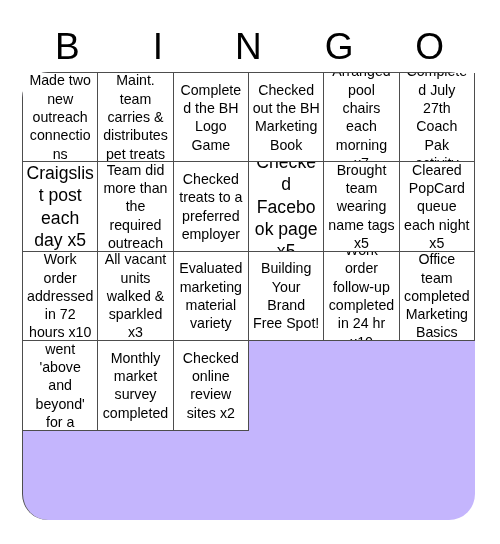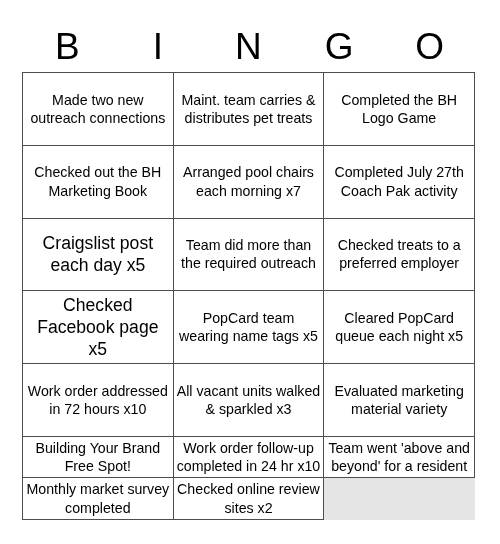--- a/index.html
+++ b/index.html
@@ -46,26 +46,27 @@
   }
 
   
   #bingo-grid {
     position: absolute;
     left: 22px;
     top: 72px;
     width: 453px;
     height: 448px;
     display: grid;
-    grid-template-columns: repeat(3, 1fr);
+    grid-template-columns: repeat(6, 1fr);
     grid-template-rows: repeat(5, 1fr);
     border-top: 1px solid #4d4d4d;
     border-left: 1px solid #4d4d4d;
     box-sizing: border-box;
-    background: #e5e5e5;
+    background: #c4b5fd;
+    border-radius: 26px;
   }
 
   .bingo-cell {
     border-right: 1px solid #4d4d4d;
     border-bottom: 1px solid #4d4d4d;
     box-sizing: border-box;
     display: flex;
     align-items: center;
     justify-content: center;
     padding: 2px 3px;
@@ -131,21 +132,21 @@
       <span class="cell-text">Team did more than the required outreach</span>
     </div>
     <div class="bingo-cell">
       <span class="cell-text">Checked treats to a preferred employer</span>
     </div>
 
     <div class="bingo-cell">
       <span class="cell-text large">Checked Facebook page x5</span>
     </div>
     <div class="bingo-cell">
-      <span class="cell-text">PopCard team wearing name tags x5</span>
+      <span class="cell-text">Brought team wearing name tags x5</span>
     </div>
     <div class="bingo-cell">
       <span class="cell-text">Cleared PopCard queue each night x5</span>
     </div>
 
     <div class="bingo-cell">
       <span class="cell-text">Work order addressed in 72 hours x10</span>
     </div>
     <div class="bingo-cell">
       <span class="cell-text">All vacant units walked &amp; sparkled x3</span>
@@ -154,20 +155,23 @@
       <span class="cell-text">Evaluated marketing material variety</span>
     </div>
     <div class="bingo-cell">
       <span class="cell-text">Building Your Brand Free Spot!</span>
     </div>
     <div class="bingo-cell">
       <span class="cell-text">Work order follow-up completed in 24 hr x10</span>
     </div>
 
     <div class="bingo-cell">
+      <span class="cell-text">Office team completed Marketing Basics</span>
+    </div>
+    <div class="bingo-cell">
       <span class="cell-text">Team went 'above and beyond' for a resident</span>
     </div>
     <div class="bingo-cell">
       <span class="cell-text">Monthly market survey completed</span>
     </div>
     <div class="bingo-cell">
       <span class="cell-text">Checked online review sites x2</span>
     </div>
 
   </div>

